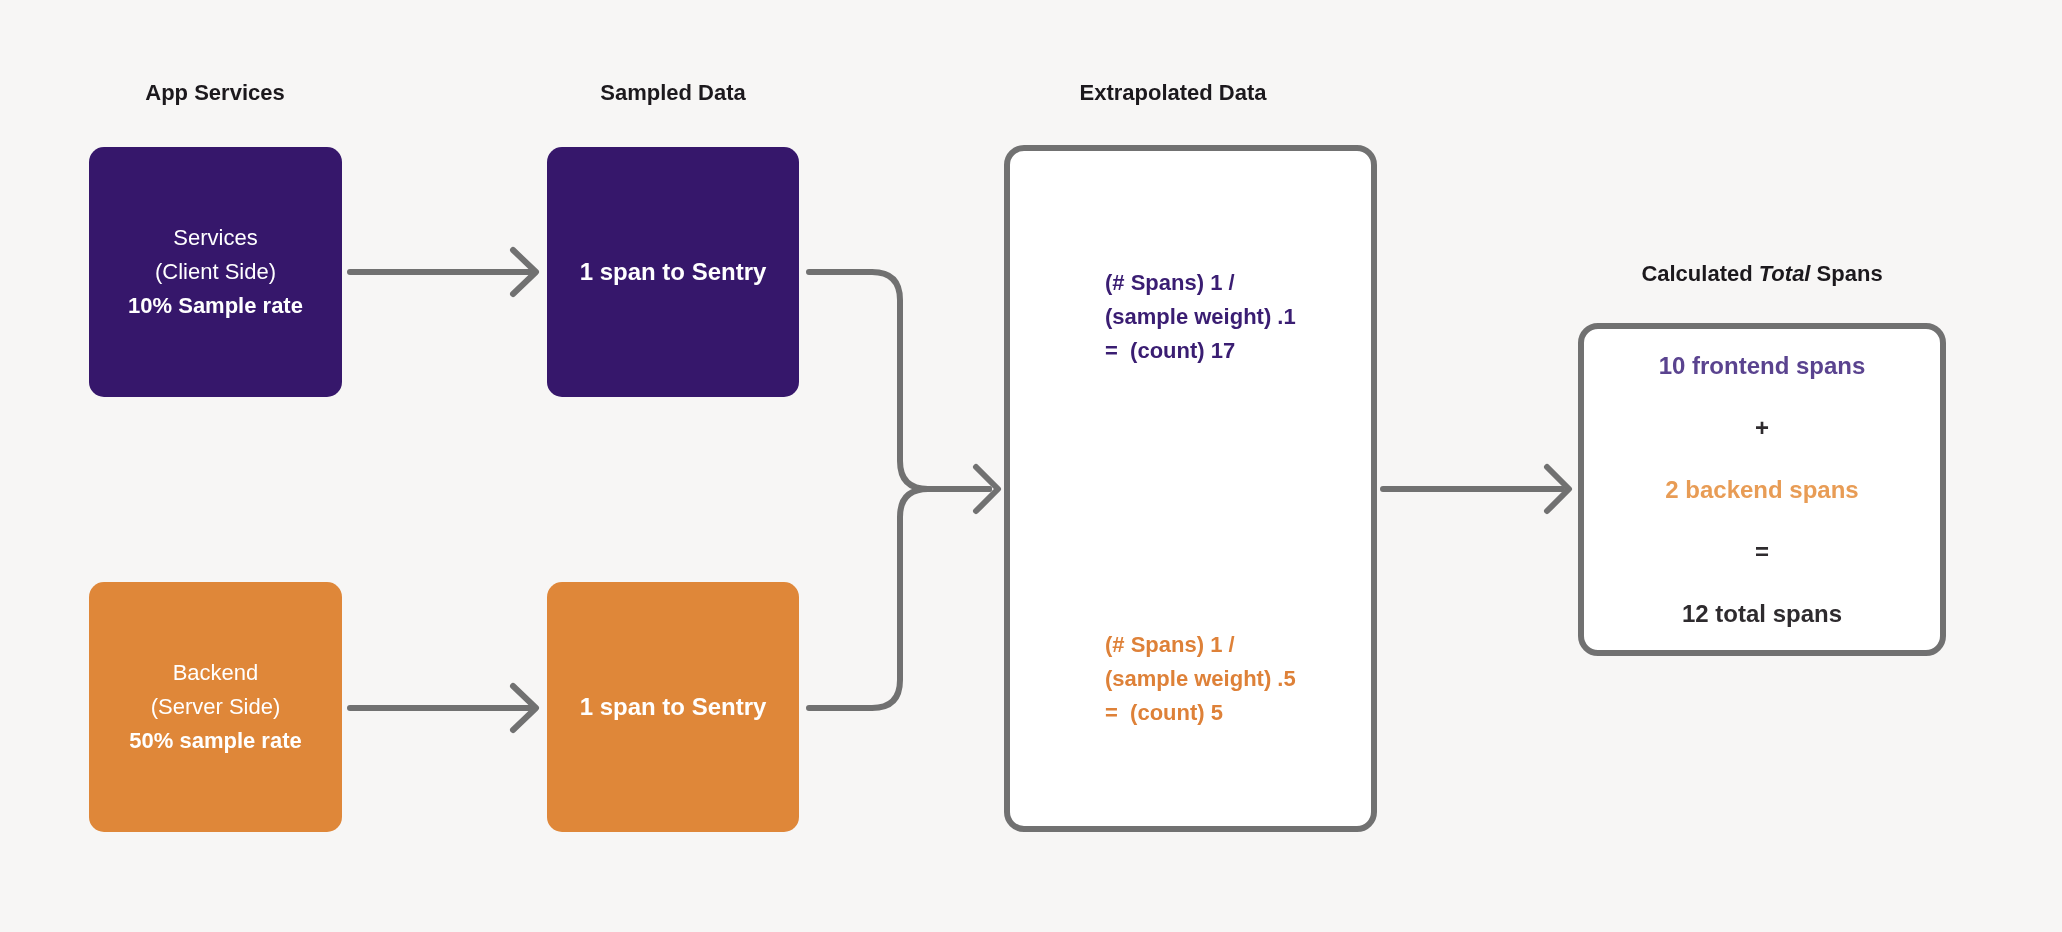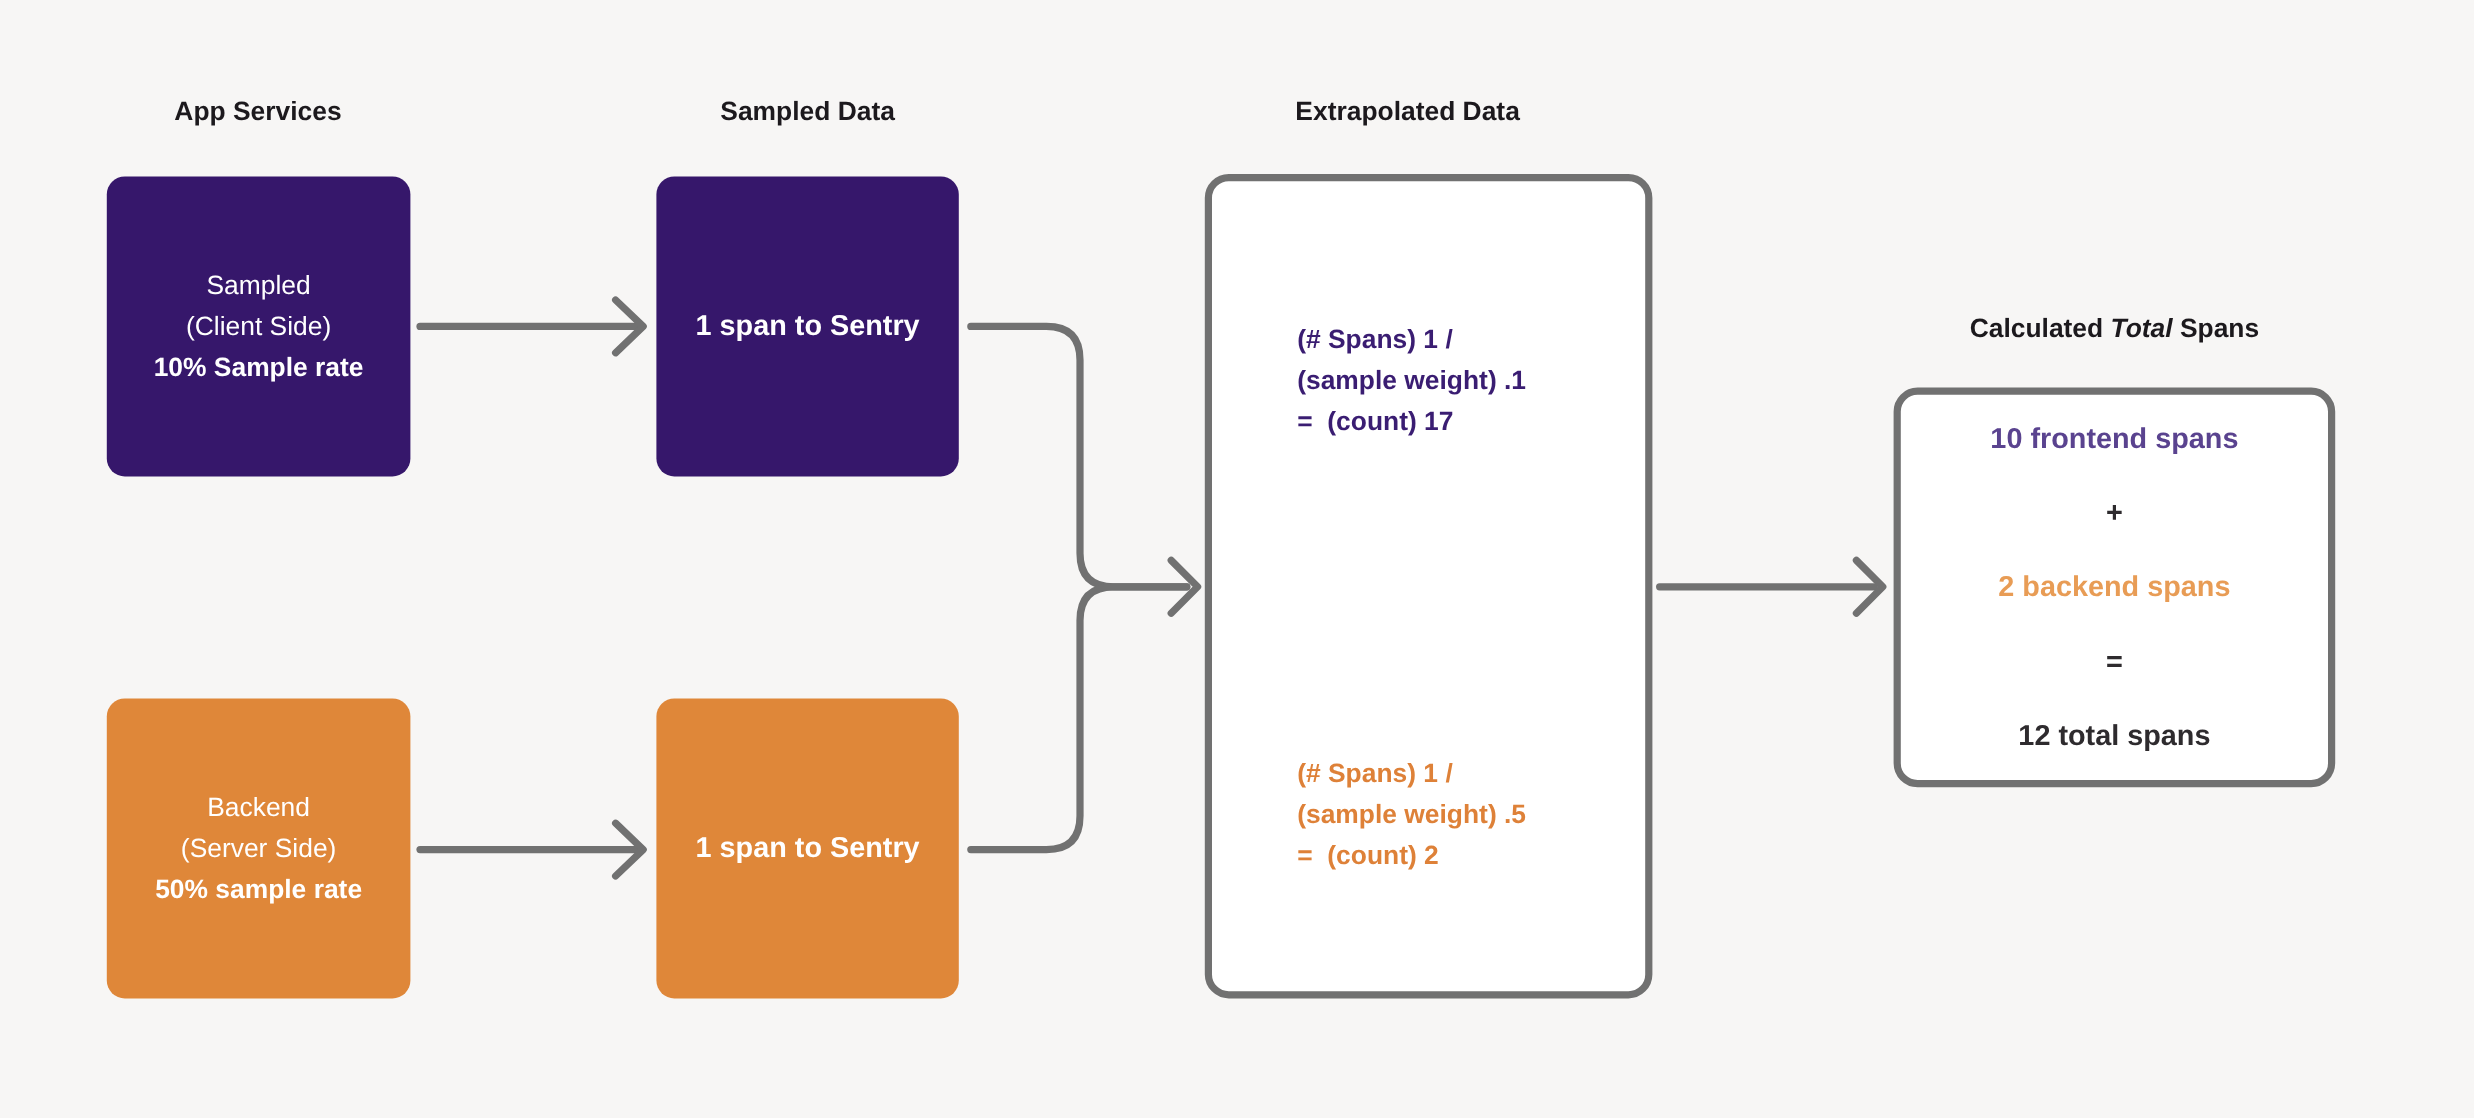--- a/index.html
+++ b/index.html
@@ -41,21 +41,21 @@
   .node.purple{background:var(--purple);}
   .node.orange{background:var(--orange);}
   .node .nline{color:#FFFFFF;font-size:22px;line-height:34px;font-weight:400;white-space:pre-wrap;}
   .node .nline.bold{font-weight:700;}
   .node .biglabel{color:#FFFFFF;font-size:24px;font-weight:700;}
   .panel{
     position:absolute;background:var(--box-white);
     border:6px solid var(--line-gray);border-radius:20px;
   }
   .calc-block{position:absolute;left:71px;}
-  .calc-block .cline{font-size:22px;font-weight:700;line-height:34px;white-space:pre-wrap;}
+  .calc-block .cline{font-size:22px;font-weight:700;line-height:34px;white-space:pre-wrap;margin-left:24px;}
   .calc-block.fe .cline{color:var(--deep-purple-text);}
   .calc-block.be .cline{color:var(--deep-orange-text);}
   .total-panel{
     display:flex;flex-direction:column;align-items:center;justify-content:center;text-align:center;gap:28px;
   }
   .total-panel .tline{font-size:24px;font-weight:700;line-height:34px;color:var(--dark-text);white-space:pre-wrap;}
   .total-panel .tline.fe{color:var(--calc-purple);}
   .total-panel .tline.be{color:var(--calc-orange);}
 </style>
 </head>
@@ -79,21 +79,21 @@
     <path class="wire" d="M1383 489 H1562"></path>
     <path class="wire" d="M1547 467 L1569 489 L1547 511"></path>
   </svg>
 
   <div class="col-heading" style="left:215px;top:81px;">App Services</div>
   <div class="col-heading" style="left:673px;top:81px;text-align:right;">Sampled Data</div>
   <div class="col-heading" style="left:1173px;top:81px;">Extrapolated Data</div>
   <div class="col-heading" style="left:1762px;top:262px;"><span>Calculated </span><span class="it">Total</span><span> Spans</span></div>
 
   <div class="node purple" style="left:89px;top:147px;width:253px;height:250px;">
-    <div class="nline">Sampled</div>
+    <div class="nline">Services</div>
     <div class="nline">(Client Side)</div>
     <div class="nline bold">10% Sample rate</div>
   </div>
 
   <div class="node orange" style="left:89px;top:582px;width:253px;height:250px;">
     <div class="nline">Backend</div>
     <div class="nline">(Server Side)</div>
     <div class="nline bold">50% sample rate</div>
   </div>
 
@@ -107,21 +107,21 @@
 
   <div class="panel" style="left:1004px;top:145px;width:373px;height:687px;">
     <div class="calc-block fe" style="top:115px;">
       <div class="cline">(# Spans) 1 /</div>
       <div class="cline">(sample weight) .1</div>
       <div class="cline">=  (count) 17</div>
     </div>
     <div class="calc-block be" style="top:477px;">
       <div class="cline">(# Spans) 1 /</div>
       <div class="cline">(sample weight) .5</div>
-      <div class="cline">=  (count) 2</div>
+      <div class="cline">=  (count) 5</div>
     </div>
   </div>
 
   <div class="panel total-panel" style="left:1578px;top:323px;width:368px;height:333px;">
     <div class="tline fe">10 frontend spans</div>
     <div class="tline">+</div>
     <div class="tline be">2 backend spans</div>
     <div class="tline">=</div>
     <div class="tline">12 total spans</div>
   </div>

